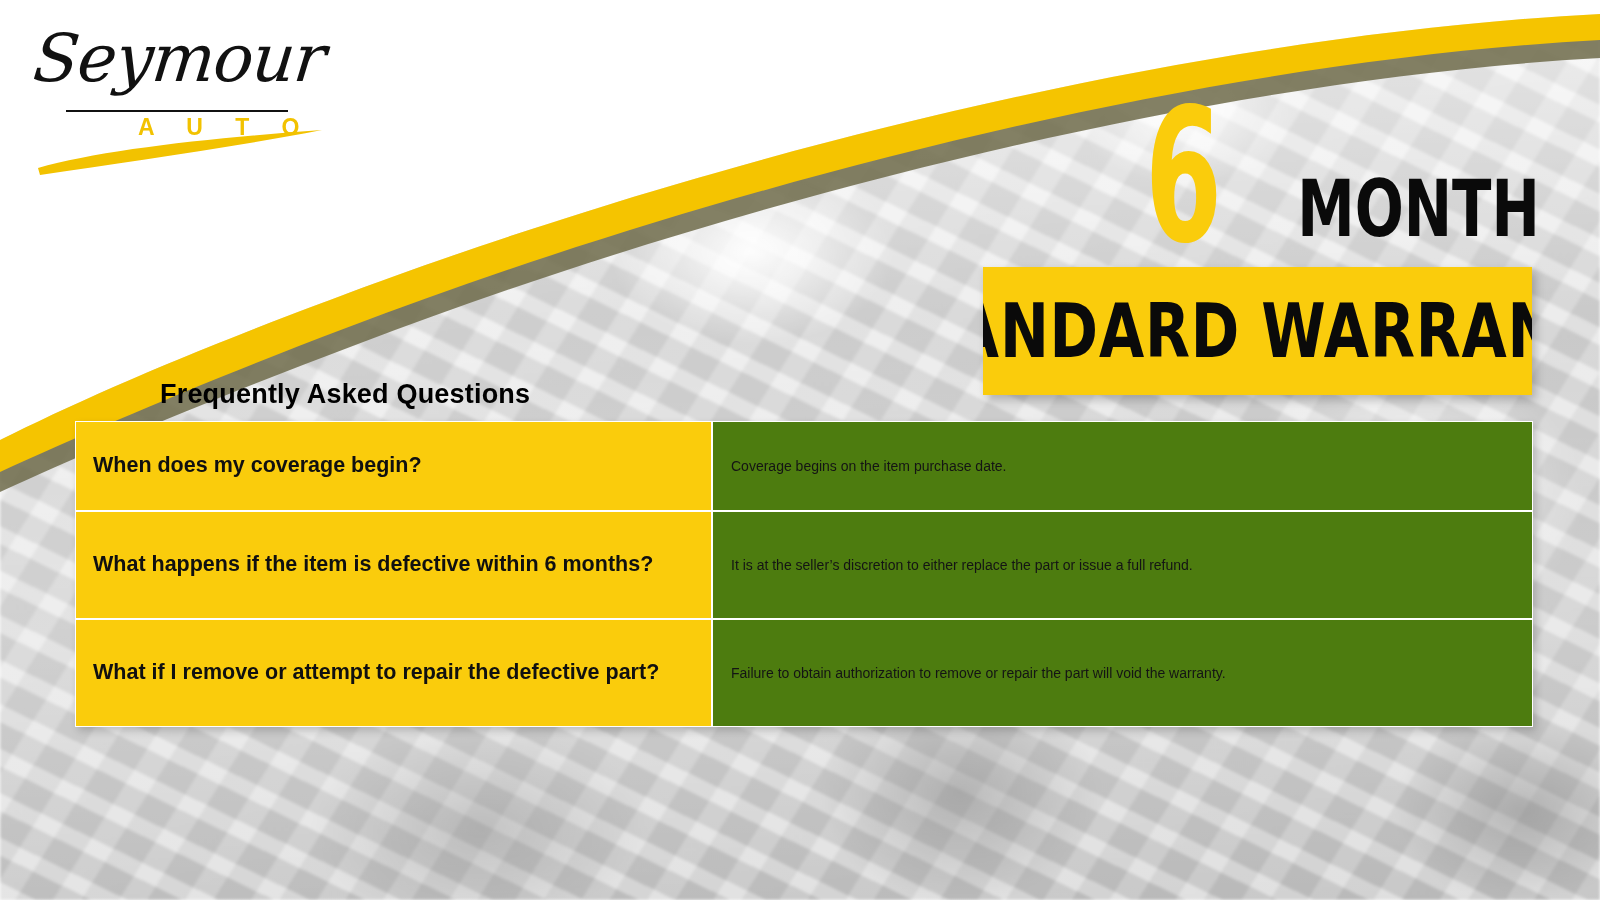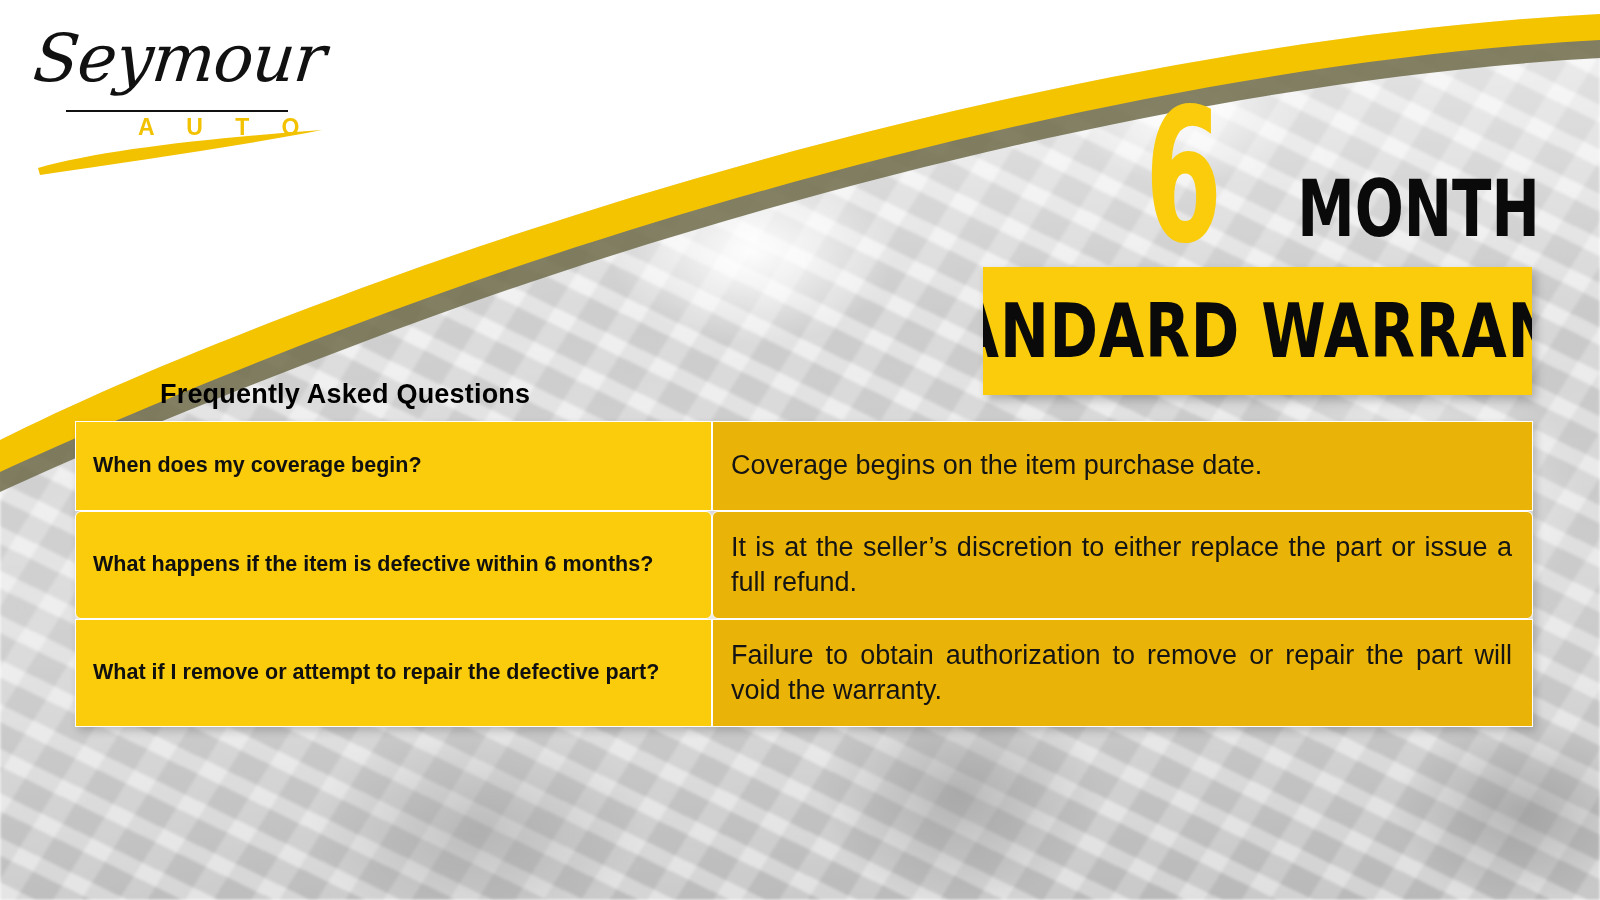--- a/index.html
+++ b/index.html
@@ -182,35 +182,35 @@
     width: 618px;
     background: #facc0c;
     font-family: "Liberation Sans", sans-serif;
     font-weight: bold;
     font-size: 21.5px;
     line-height: 1.28;
     color: #101010;
     padding-left: 17px !important;
   }
   .faq-a {
-    background: #eab308;
+    background: #4d7c0f;
     font-family: "Liberation Sans", sans-serif;
     font-weight: normal;
-    font-size: 27px;
+    font-size: 14px;
     line-height: 1.30;
     color: #141414;
     text-align: justify;
     text-justify: inter-word;
     padding-left: 18px !important;
     padding-right: 20px !important;
   }
   .faq-a.no-justify { text-align: left; }
 
   tr.r1 td { height: 68px; }
-  tr.r2 td { height: 86px; border-radius: 6px; }
+  tr.r2 td { height: 86px; }
   tr.r3 td { height: 86px; }
   tr.r4 td { height: 86px; margin-left: 36px; }
 </style>
 </head>
 <body>
 
 <div id="slide">
 
   <div class="bg-photo"></div>
   <div class="bg-fade"></div>

